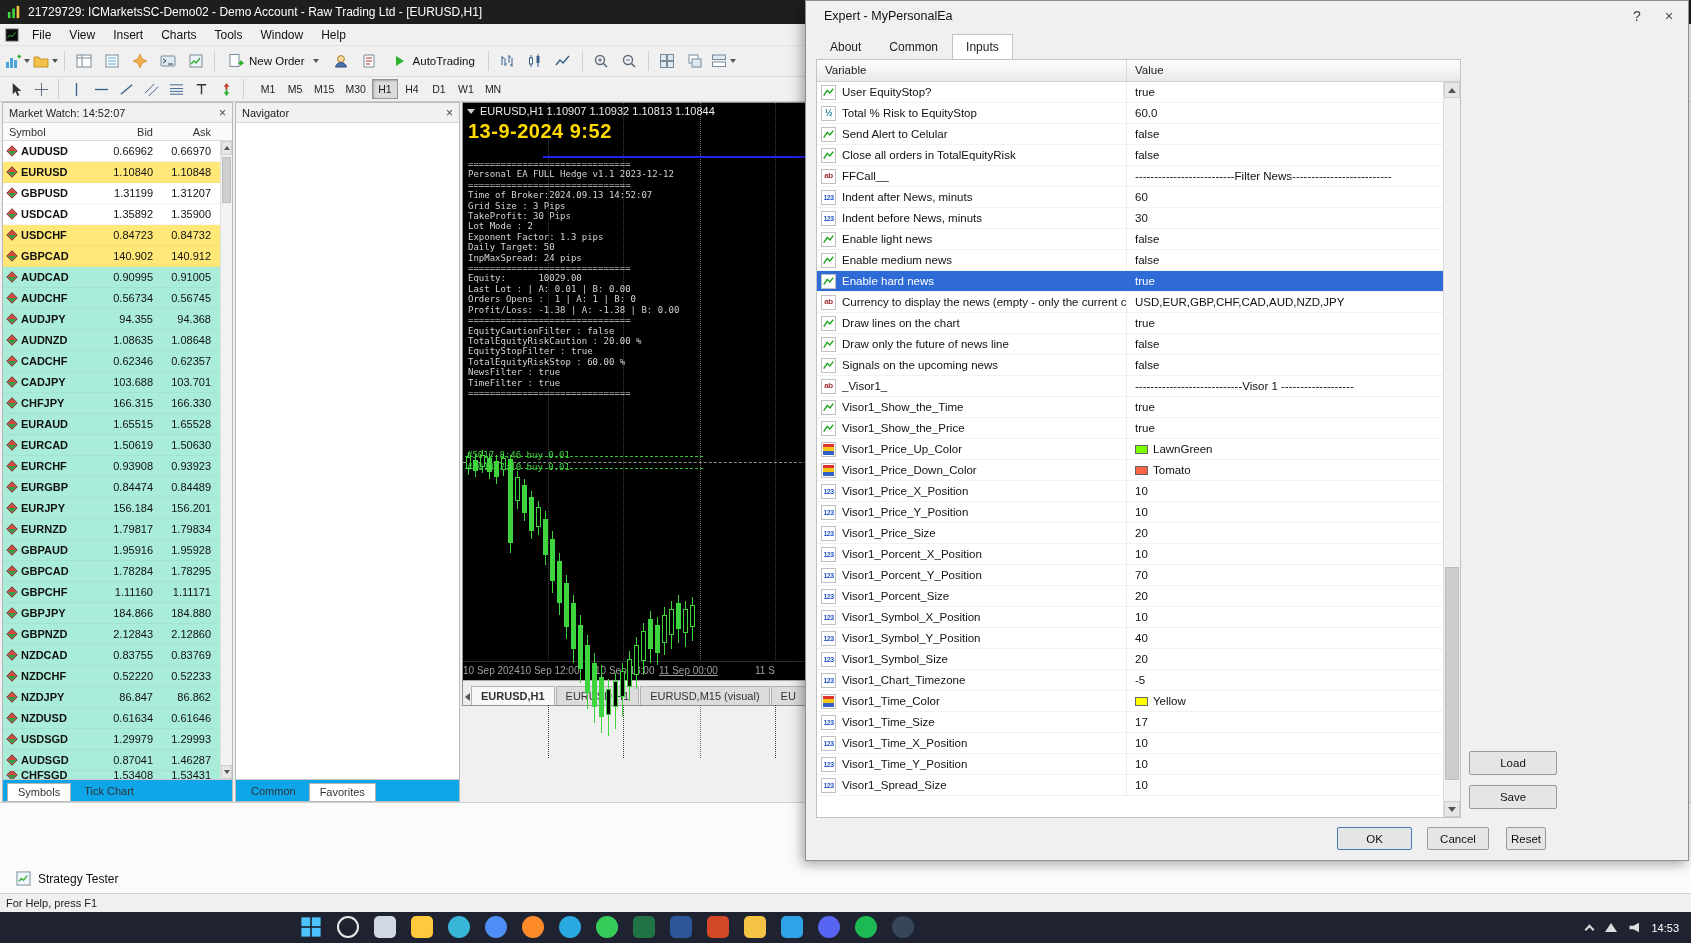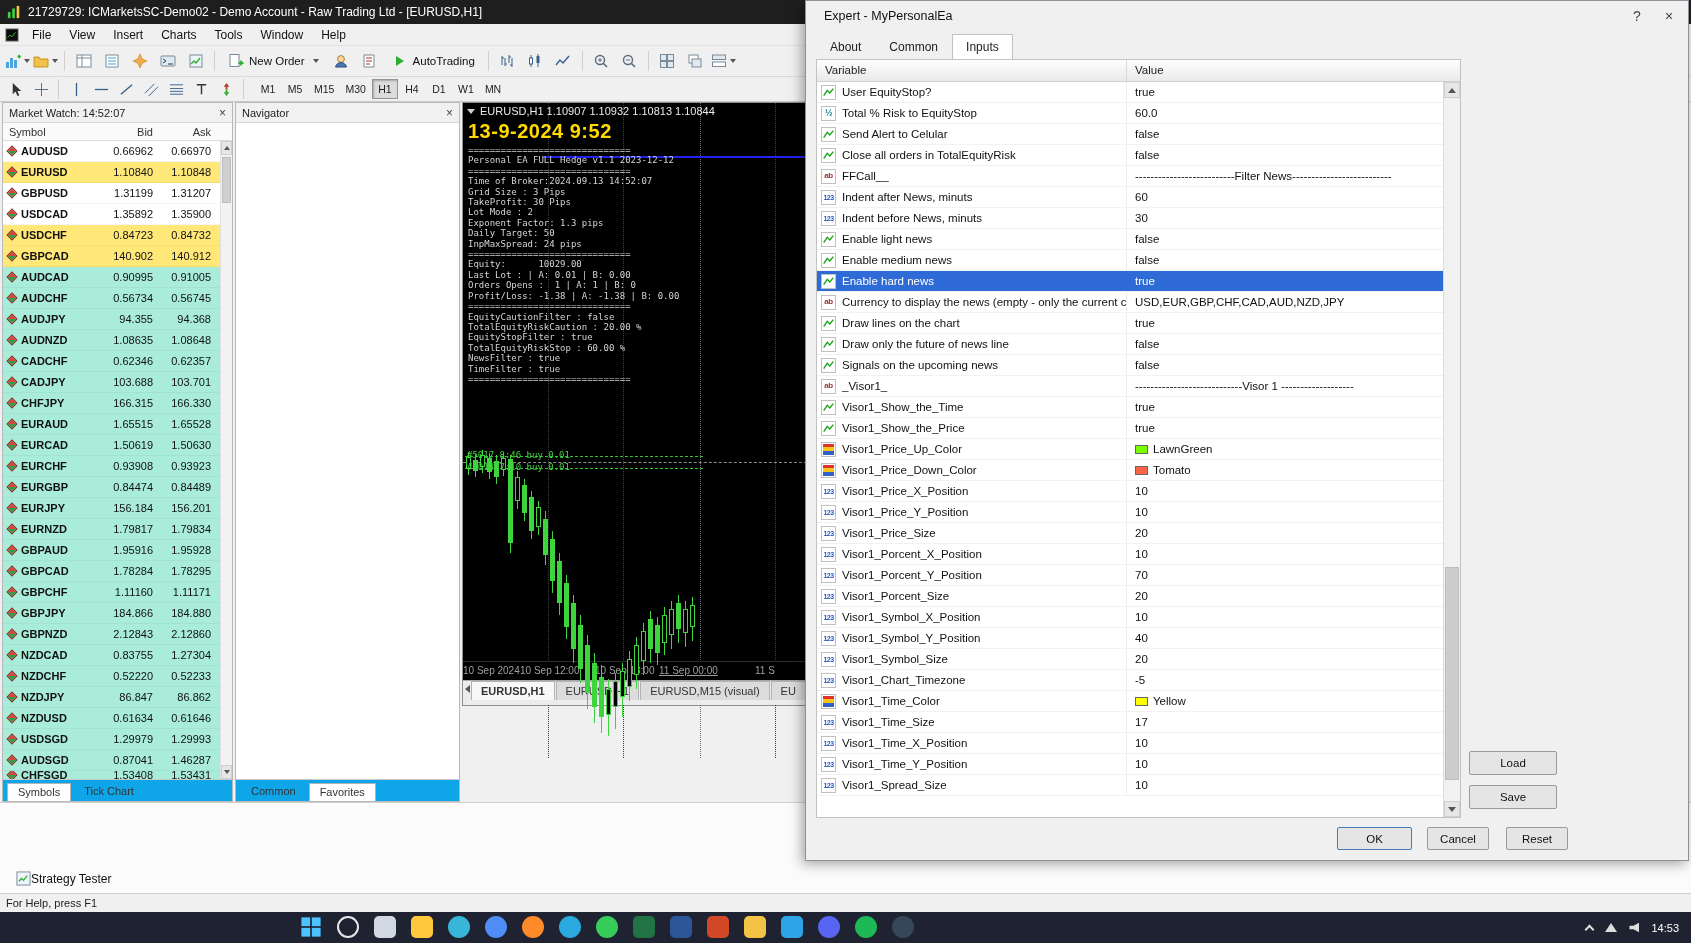--- a/index.html
+++ b/index.html
@@ -59,43 +59,43 @@
 #navigator{left:235px;top:102px;width:225px;height:700px}
 #nav-body{position:absolute;top:20px;left:0;right:0;bottom:22px;background:#fff}
 
 
 #chart{position:absolute;left:462px;top:102px;width:346px;height:604px;background:#000;border:1px solid #909090}
 #chart-canvas{position:absolute;left:0;right:0;top:0;height:655px;overflow:hidden}
 #chart-ohlc{position:absolute;left:4px;top:2px;color:#eaeaea;font-size:11px;display:flex;align-items:center;gap:5px;z-index:5}
 .collapse-tri{width:0;height:0;border-left:4px solid transparent;border-right:4px solid transparent;border-top:5px solid #cfcfcf}
 #overlay{position:absolute;left:5px;top:16px;z-index:4;color:#d4d4d4;
   font-family:"DejaVu Sans Mono",monospace;font-size:9px;line-height:10.4px;white-space:pre}
-#overlay .big{font-family:"Liberation Sans",sans-serif;font-size:20px;font-weight:bold;color:#ffd900;line-height:24px;letter-spacing:.5px;margin-bottom:2px}
+#overlay .big{font-family:"Liberation Sans",sans-serif;font-size:20px;font-weight:bold;color:#ffd900;line-height:24px;letter-spacing:.5px;margin-bottom:16px}
 #blue-line{position:absolute;left:80px;right:0;top:53px;height:2px;background:#2222ee;z-index:1}
 #hdash{position:absolute;left:0;right:0;top:359px;border-top:1px dashed #8d8d8d;z-index:1}
 .vdot{position:absolute;top:0;bottom:0;width:0;border-left:1px dotted #3c3c3c;z-index:0}
 .vdot.bright{border-left:1px dotted #6e6e6e}
 .trade-line{position:absolute;left:2px;width:238px;border-top:1px dashed #2fbf2f;z-index:2}
 .trade-label{position:absolute;left:4px;color:#3ed43e;font-family:"DejaVu Sans Mono",monospace;font-size:9px;z-index:4}
 #candles{position:absolute;inset:0;z-index:2}
 .wick{position:absolute;width:1px;background:#3ed43e}
 .cbody{position:absolute;width:5px;border:1px solid #3ed43e}
 .cbody.up{background:#000}.cbody.dn{background:#3ed43e}
 #chart-axis{position:absolute;left:0;right:0;bottom:25px;height:19px;background:#000;border-top:1px solid #2e2e2e}
 .axis-label{position:absolute;top:3px;color:#9f9f9f;font-size:10px;white-space:nowrap}
 #chart-tabs{position:absolute;left:0;right:0;bottom:0;height:25px;background:#ececec;border-top:1px solid #a8a8a8;
-  display:flex;align-items:flex-start;padding:0 2px;gap:1px}
+  display:flex;align-items:flex-end;padding:0 2px;gap:1px}
 #ctab-scroll{width:14px;height:16px;display:flex;align-items:center;justify-content:center}
 .tri-left{width:0;height:0;border-top:4px solid transparent;border-bottom:4px solid transparent;border-right:5px solid #555}
 .ctab{font-size:11px;padding:3px 9px;border:1px solid #b3b3b3;border-bottom:none;background:#dcdcdc;color:#333;white-space:nowrap}
 .ctab.active{background:#f8f8f8;font-weight:bold}
 
 
 #tester{position:absolute;left:0;right:0;top:802px;height:91px;background:#fbfbfb;border-top:1px solid #d0d0d0}
-#tester-label{position:absolute;left:16px;top:68px;font-size:12px;display:flex;align-items:center;color:#111}
+#tester-label{position:absolute;left:16px;top:68px;font-size:12px;display:flex;align-items:center;gap:7px;color:#111}
 #tester-label svg{width:15px;height:15px}
 #status{position:absolute;left:0;right:0;top:893px;height:19px;background:#f0f0f0;border-top:1px solid #cfcfcf;
   display:flex;align-items:center;padding-left:6px;font-size:11px;color:#222}
 
 
 #dialog{position:absolute;left:805px;top:0;width:884px;height:861px;background:#f0f0f0;
   border:1px solid #8a9199;box-shadow:-3px 3px 12px rgba(0,0,0,.35);z-index:10}
 #dlg-title{position:absolute;top:0;left:0;right:0;height:30px;display:flex;align-items:center;
   padding-left:18px;font-size:12.5px;color:#111}
 .dlg-cap{position:absolute;top:7px;font-size:14px;color:#444;width:22px;text-align:center}
@@ -127,21 +127,21 @@
   display:flex;align-items:center;justify-content:center}
 .arrow-up{width:0;height:0;border-left:4px solid transparent;border-right:4px solid transparent;border-bottom:5px solid #555}
 .arrow-down{width:0;height:0;border-left:4px solid transparent;border-right:4px solid transparent;border-top:5px solid #555}
 .sb-thumb{position:absolute;left:1px;width:14px;top:66%;height:29%;background:#cdcdcd;border:1px solid #bdbdbd}
 .wbtn{position:absolute;height:24px;background:#e5e5e5;border:1px solid #9a9a9a;border-radius:2px;
   font-size:11.5px;display:flex;align-items:center;justify-content:center;color:#111;font-family:inherit}
 #btn-load{left:663px;top:750px;width:88px}
 #btn-save{left:663px;top:784px;width:88px}
 #btn-ok{left:531px;top:826px;width:75px;height:23px;border-color:#4a7ab5}
 #btn-cancel{left:621px;top:826px;width:62px;height:23px}
-#btn-reset{left:700px;top:826px;width:62px;height:23px}
+#btn-reset{left:700px;top:826px;width:40px;height:23px}
 
 
 #taskbar{position:absolute;left:0;right:0;bottom:0;height:31px;background:#1f2230;z-index:20}
 #tb-apps{position:absolute;left:300px;top:4px;display:flex;gap:15px;align-items:center}
 .tb-ico{width:22px;height:22px;border-radius:50%;display:block}
 .tb-ico.square{border-radius:5px}
 .tb-ico.ring{background:transparent !important;border:2px solid #e8e8e8}
 #tb-tray{position:absolute;right:12px;top:0;height:100%;display:flex;align-items:center;gap:12px;color:#fff;font-size:11px}
 .chev{width:7px;height:7px;border-left:2px solid #ddd;border-top:2px solid #ddd;transform:rotate(45deg);margin-top:4px}
 .g1{width:0;height:0;border-left:6px solid transparent;border-right:6px solid transparent;border-bottom:9px solid #ddd}
@@ -576,21 +576,21 @@
             </span>
             <span class="mw-bid">2.12843</span>
             <span class="mw-ask">2.12860</span>
           </div>
           <div class="mw-row bg-cyan">
             <span class="mw-sym">
               <i class="diamond"></i>
               <span>NZDCAD</span>
             </span>
             <span class="mw-bid">0.83755</span>
-            <span class="mw-ask">1.27304</span>
+            <span class="mw-ask">0.83769</span>
           </div>
           <div class="mw-row bg-cyan">
             <span class="mw-sym">
               <i class="diamond"></i>
               <span>NZDCHF</span>
             </span>
             <span class="mw-bid">0.52220</span>
             <span class="mw-ask">0.52233</span>
           </div>
           <div class="mw-row bg-cyan">

